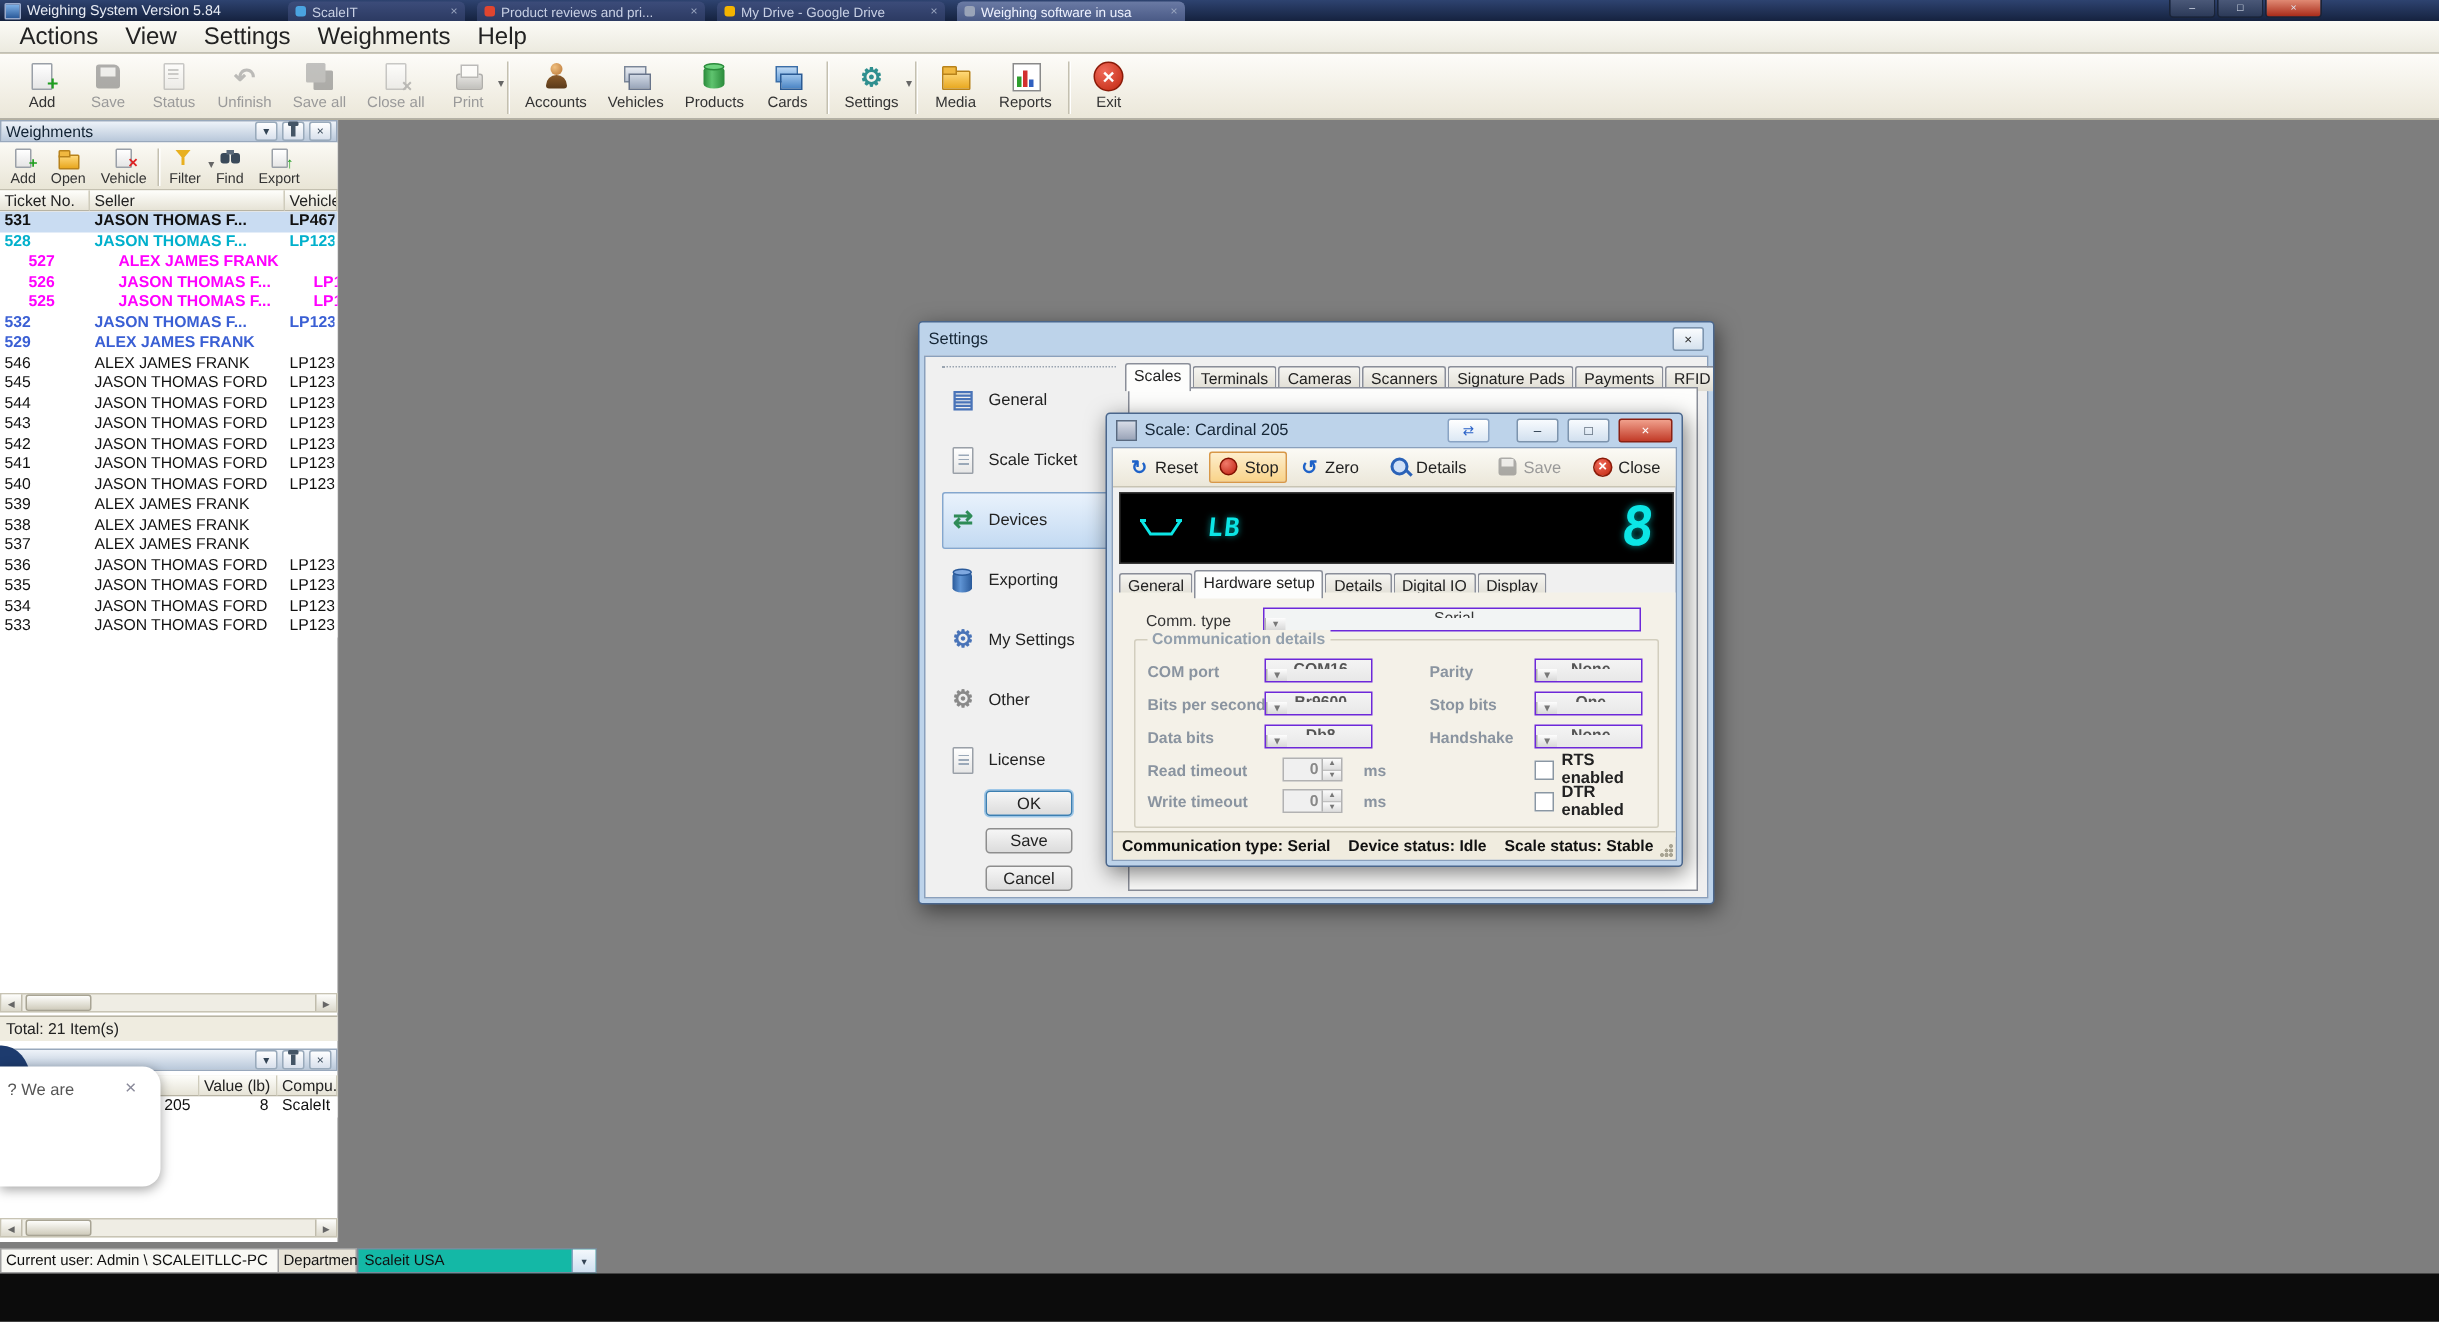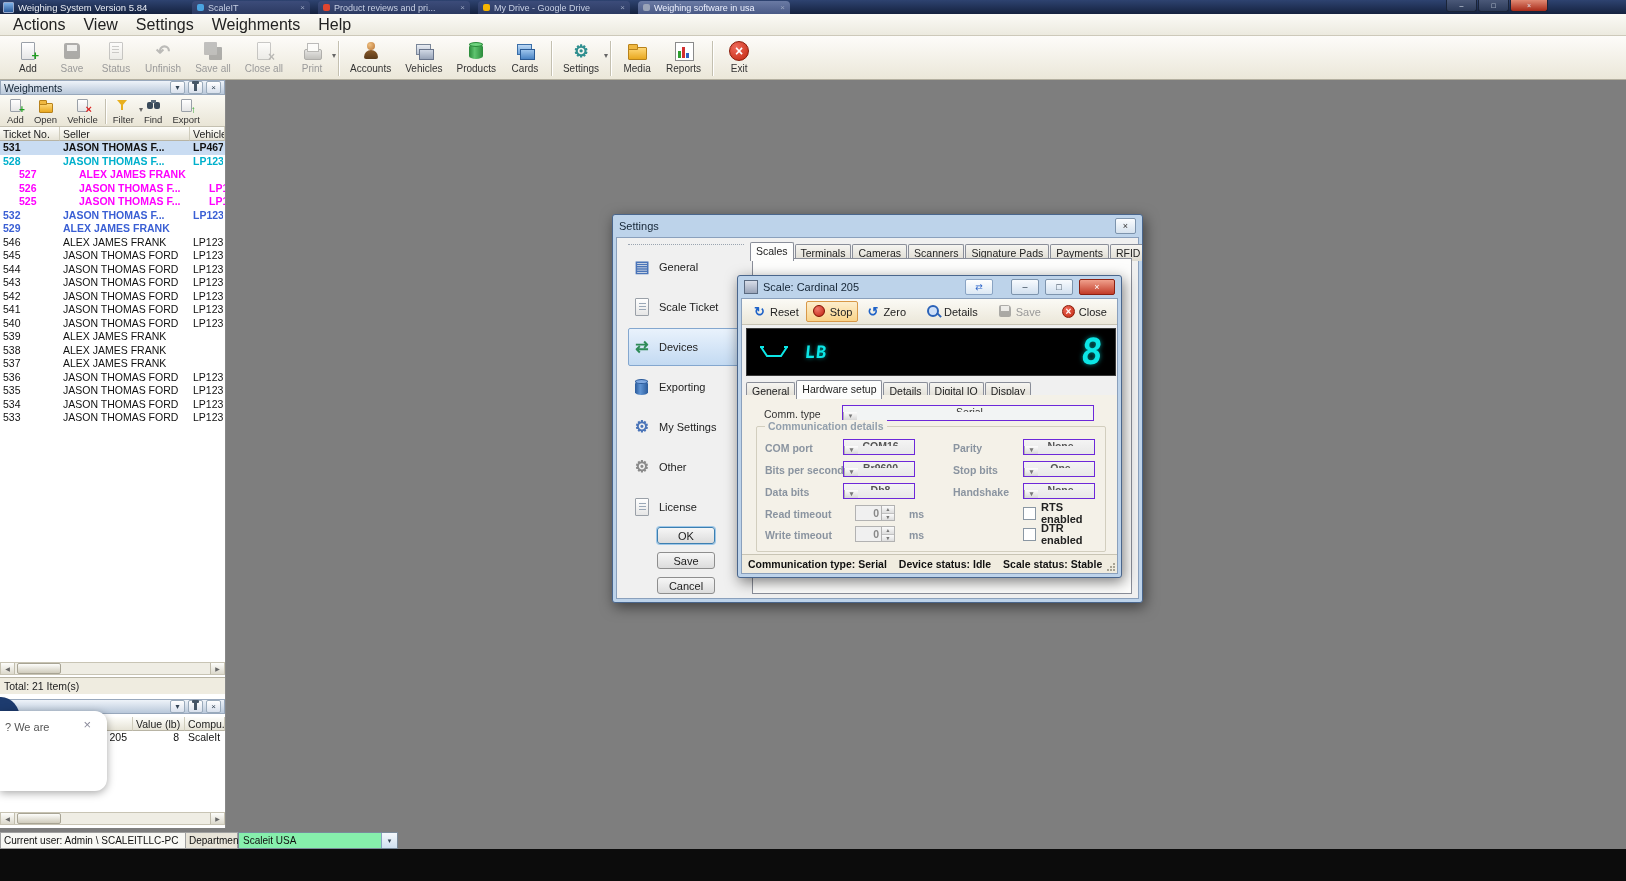--- a/index.html
+++ b/index.html
@@ -102,21 +102,21 @@
   .hscroll{position:absolute;left:0;width:100%;height:13px;background:#efede4;border:1px solid #c8c4b4;display:flex;align-items:center;box-sizing:border-box;}
   .scroll-btn{width:13px;height:100%;background:linear-gradient(#fdfdfb,#dcd9cc);border-right:1px solid #c0bcac;font-size:6px;color:#666;display:flex;align-items:center;justify-content:center;flex:none;}
   .scroll-btn.right{margin-left:auto;border-right:none;border-left:1px solid #c0bcac;}
   .scroll-thumb{width:42px;height:9px;background:linear-gradient(#fdfdfb,#d0ccbc);border:1px solid #a8a494;border-radius:2px;margin-left:2px;flex:none;}
   .total-bar{position:absolute;left:0;width:100%;height:17px;line-height:17px;background:#efece0;border-top:1px solid #b8b4a4;font-size:10.5px;padding-left:4px;box-sizing:border-box;color:#222;}
 
   
   #statusbar{position:absolute;left:0;top:832px;width:100%;height:17px;display:flex;align-items:stretch;font-size:10px;color:#111;z-index:3;}
   .sb-user{width:186px;background:#f8f8f4;border:1px solid #a0a0a0;display:flex;align-items:center;padding:0 3px;box-sizing:border-box;}
   .sb-dept{width:52px;background:#e8e4d8;border:1px solid #a0a0a0;border-left:none;display:flex;align-items:center;padding:0 3px;box-sizing:border-box;}
-  .sb-combo{width:160px;background:#86efac;border:1px solid #7a8a9a;display:flex;align-items:center;padding:0 0 0 4px;box-sizing:border-box;}
+  .sb-combo{width:160px;background:#14b8a6;border:1px solid #7a8a9a;display:flex;align-items:center;padding:0 0 0 4px;box-sizing:border-box;}
   .sb-combo .arr{margin-left:auto;width:15px;align-self:stretch;background:linear-gradient(#f4f8fc,#cfe0f0);border-left:1px solid #8aa4c0;font-size:7px;display:flex;align-items:center;justify-content:center;color:#345;}
   #bottom-strip{position:absolute;left:0;top:849px;width:100%;height:32px;background:#0c0c0c;z-index:3;}
 
   
   #chat-circle{position:absolute;left:-18px;top:697px;width:38px;height:44px;background:#1d3b6e;border-radius:50%;z-index:30;}
   #chat-box{position:absolute;left:0;top:711px;width:107px;height:80px;background:#fff;border-radius:0 12px 12px 0;box-shadow:0 2px 8px rgba(0,0,0,.35);z-index:31;font-size:11px;color:#555;}
   .chat-close{position:absolute;right:16px;top:6px;font-size:13px;color:#8a8a9a;}
   .chat-text{position:absolute;left:5px;top:10px;}
 
   

